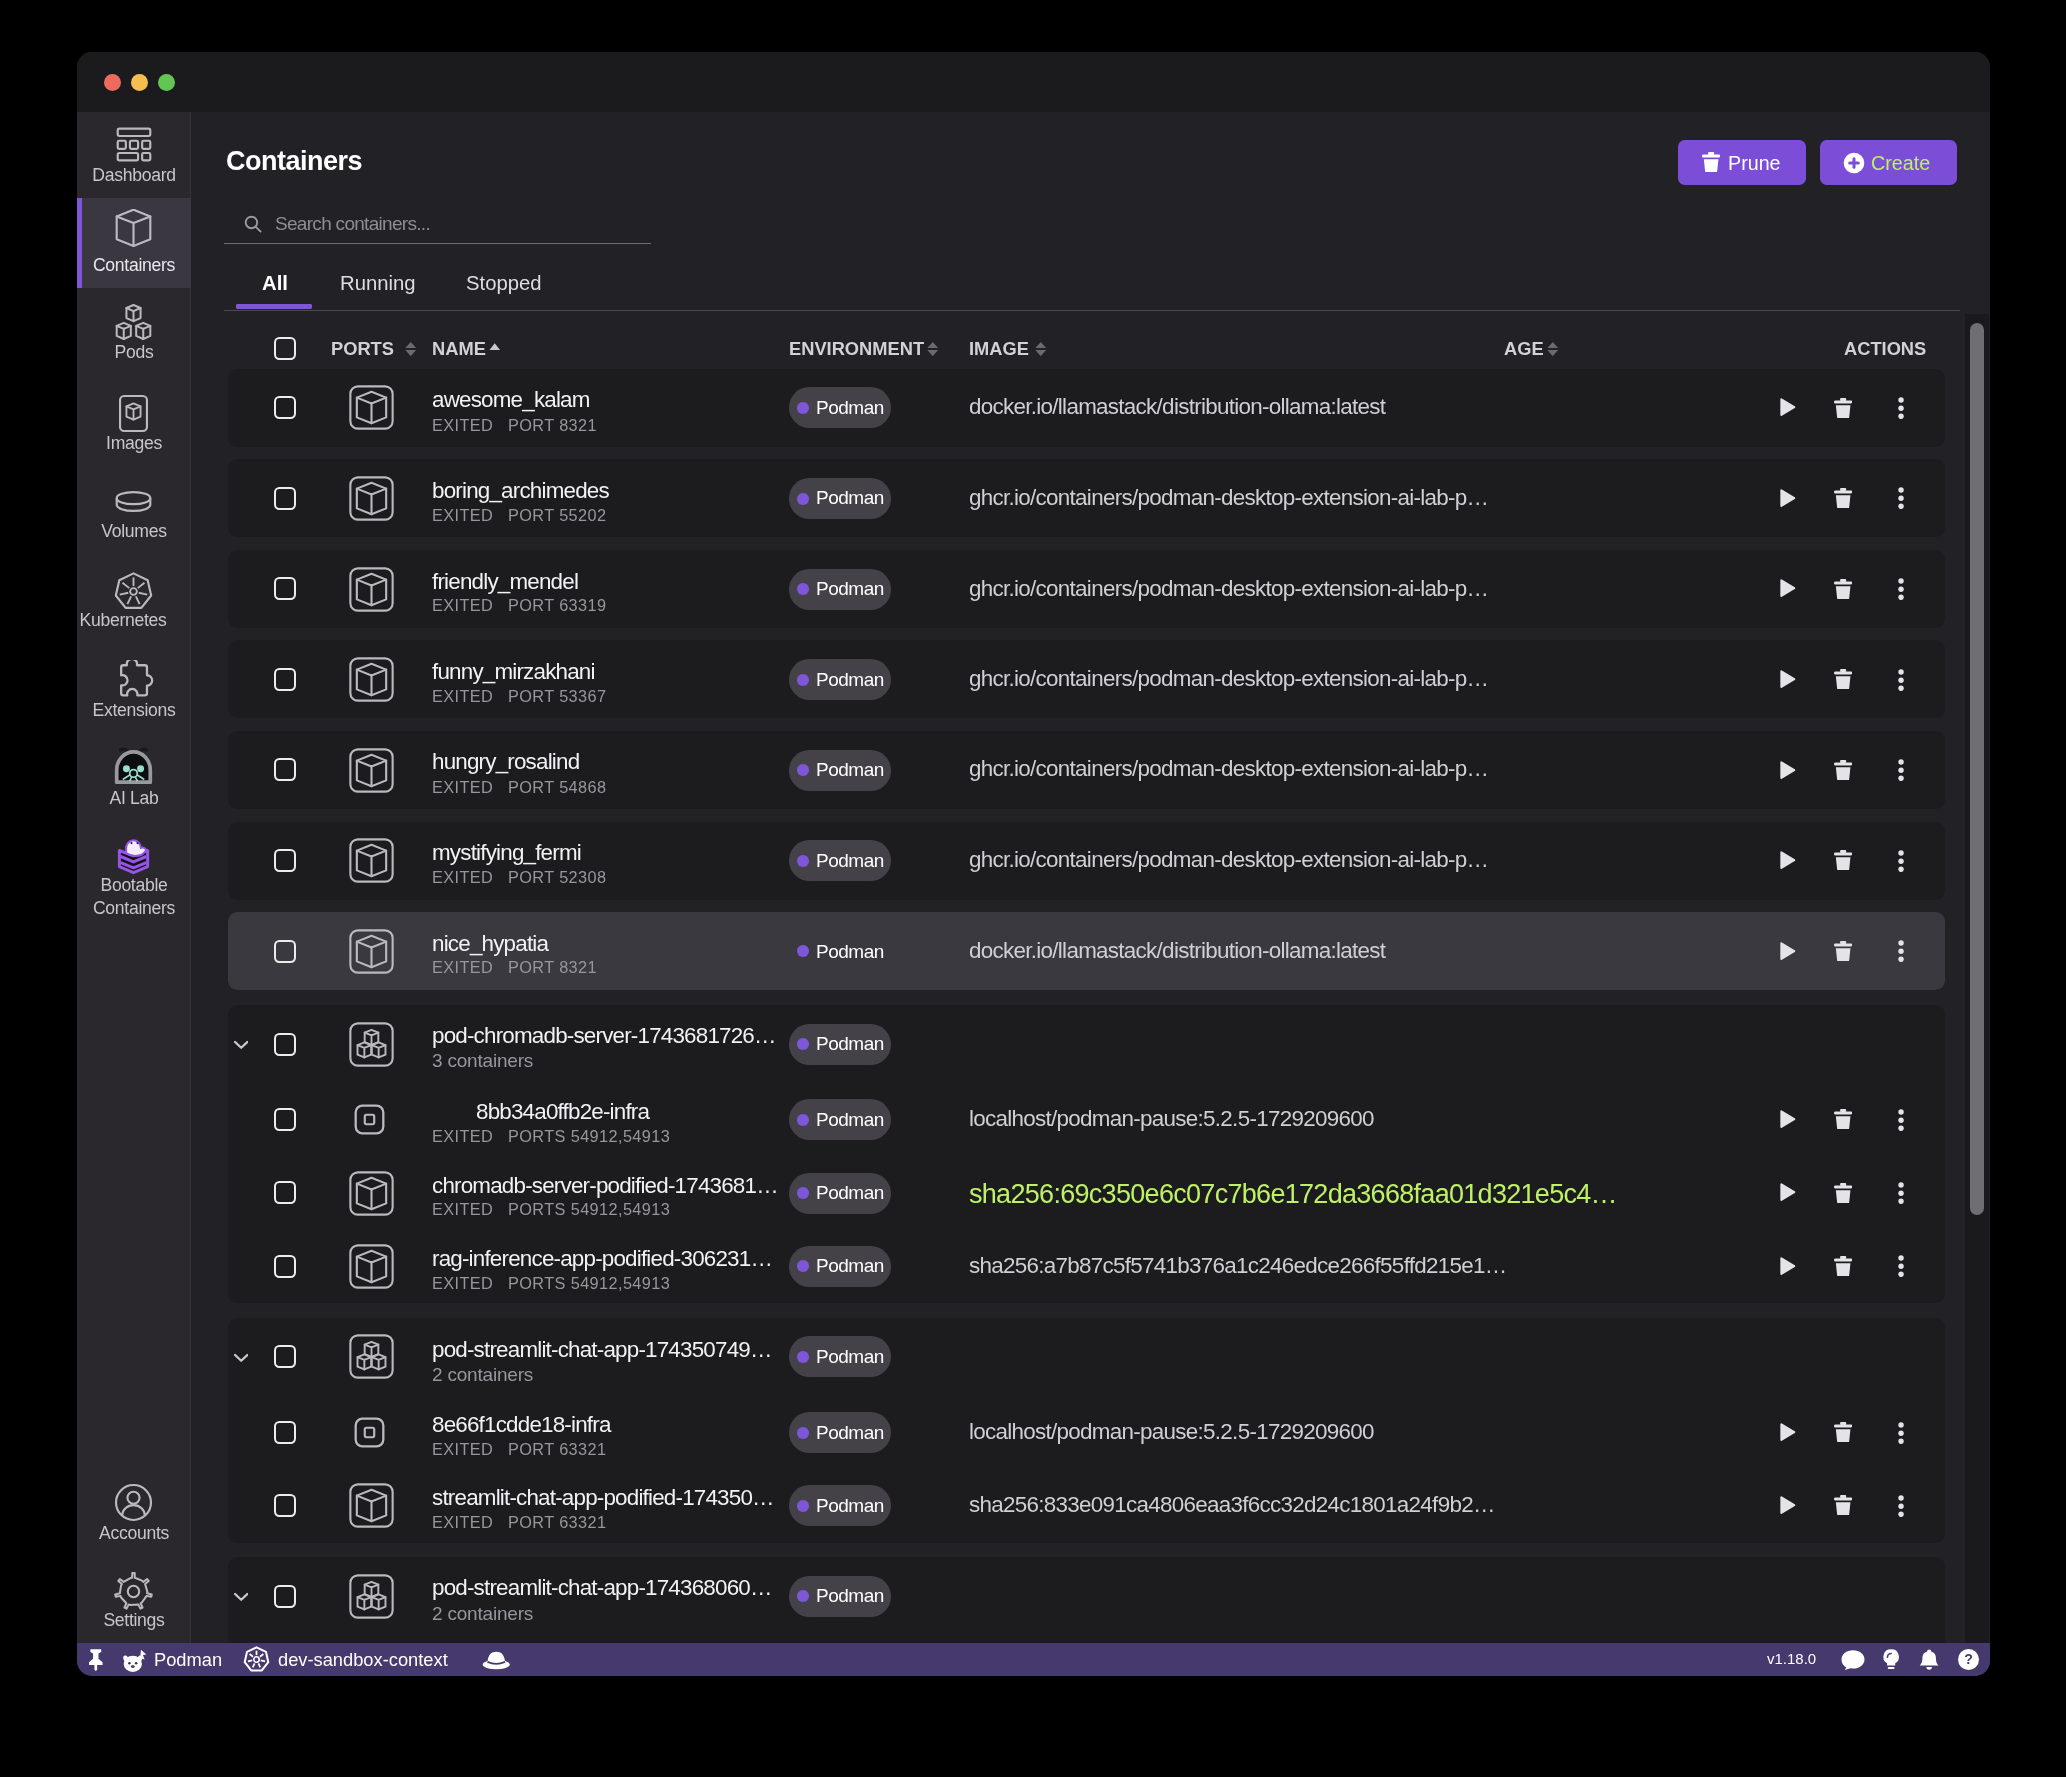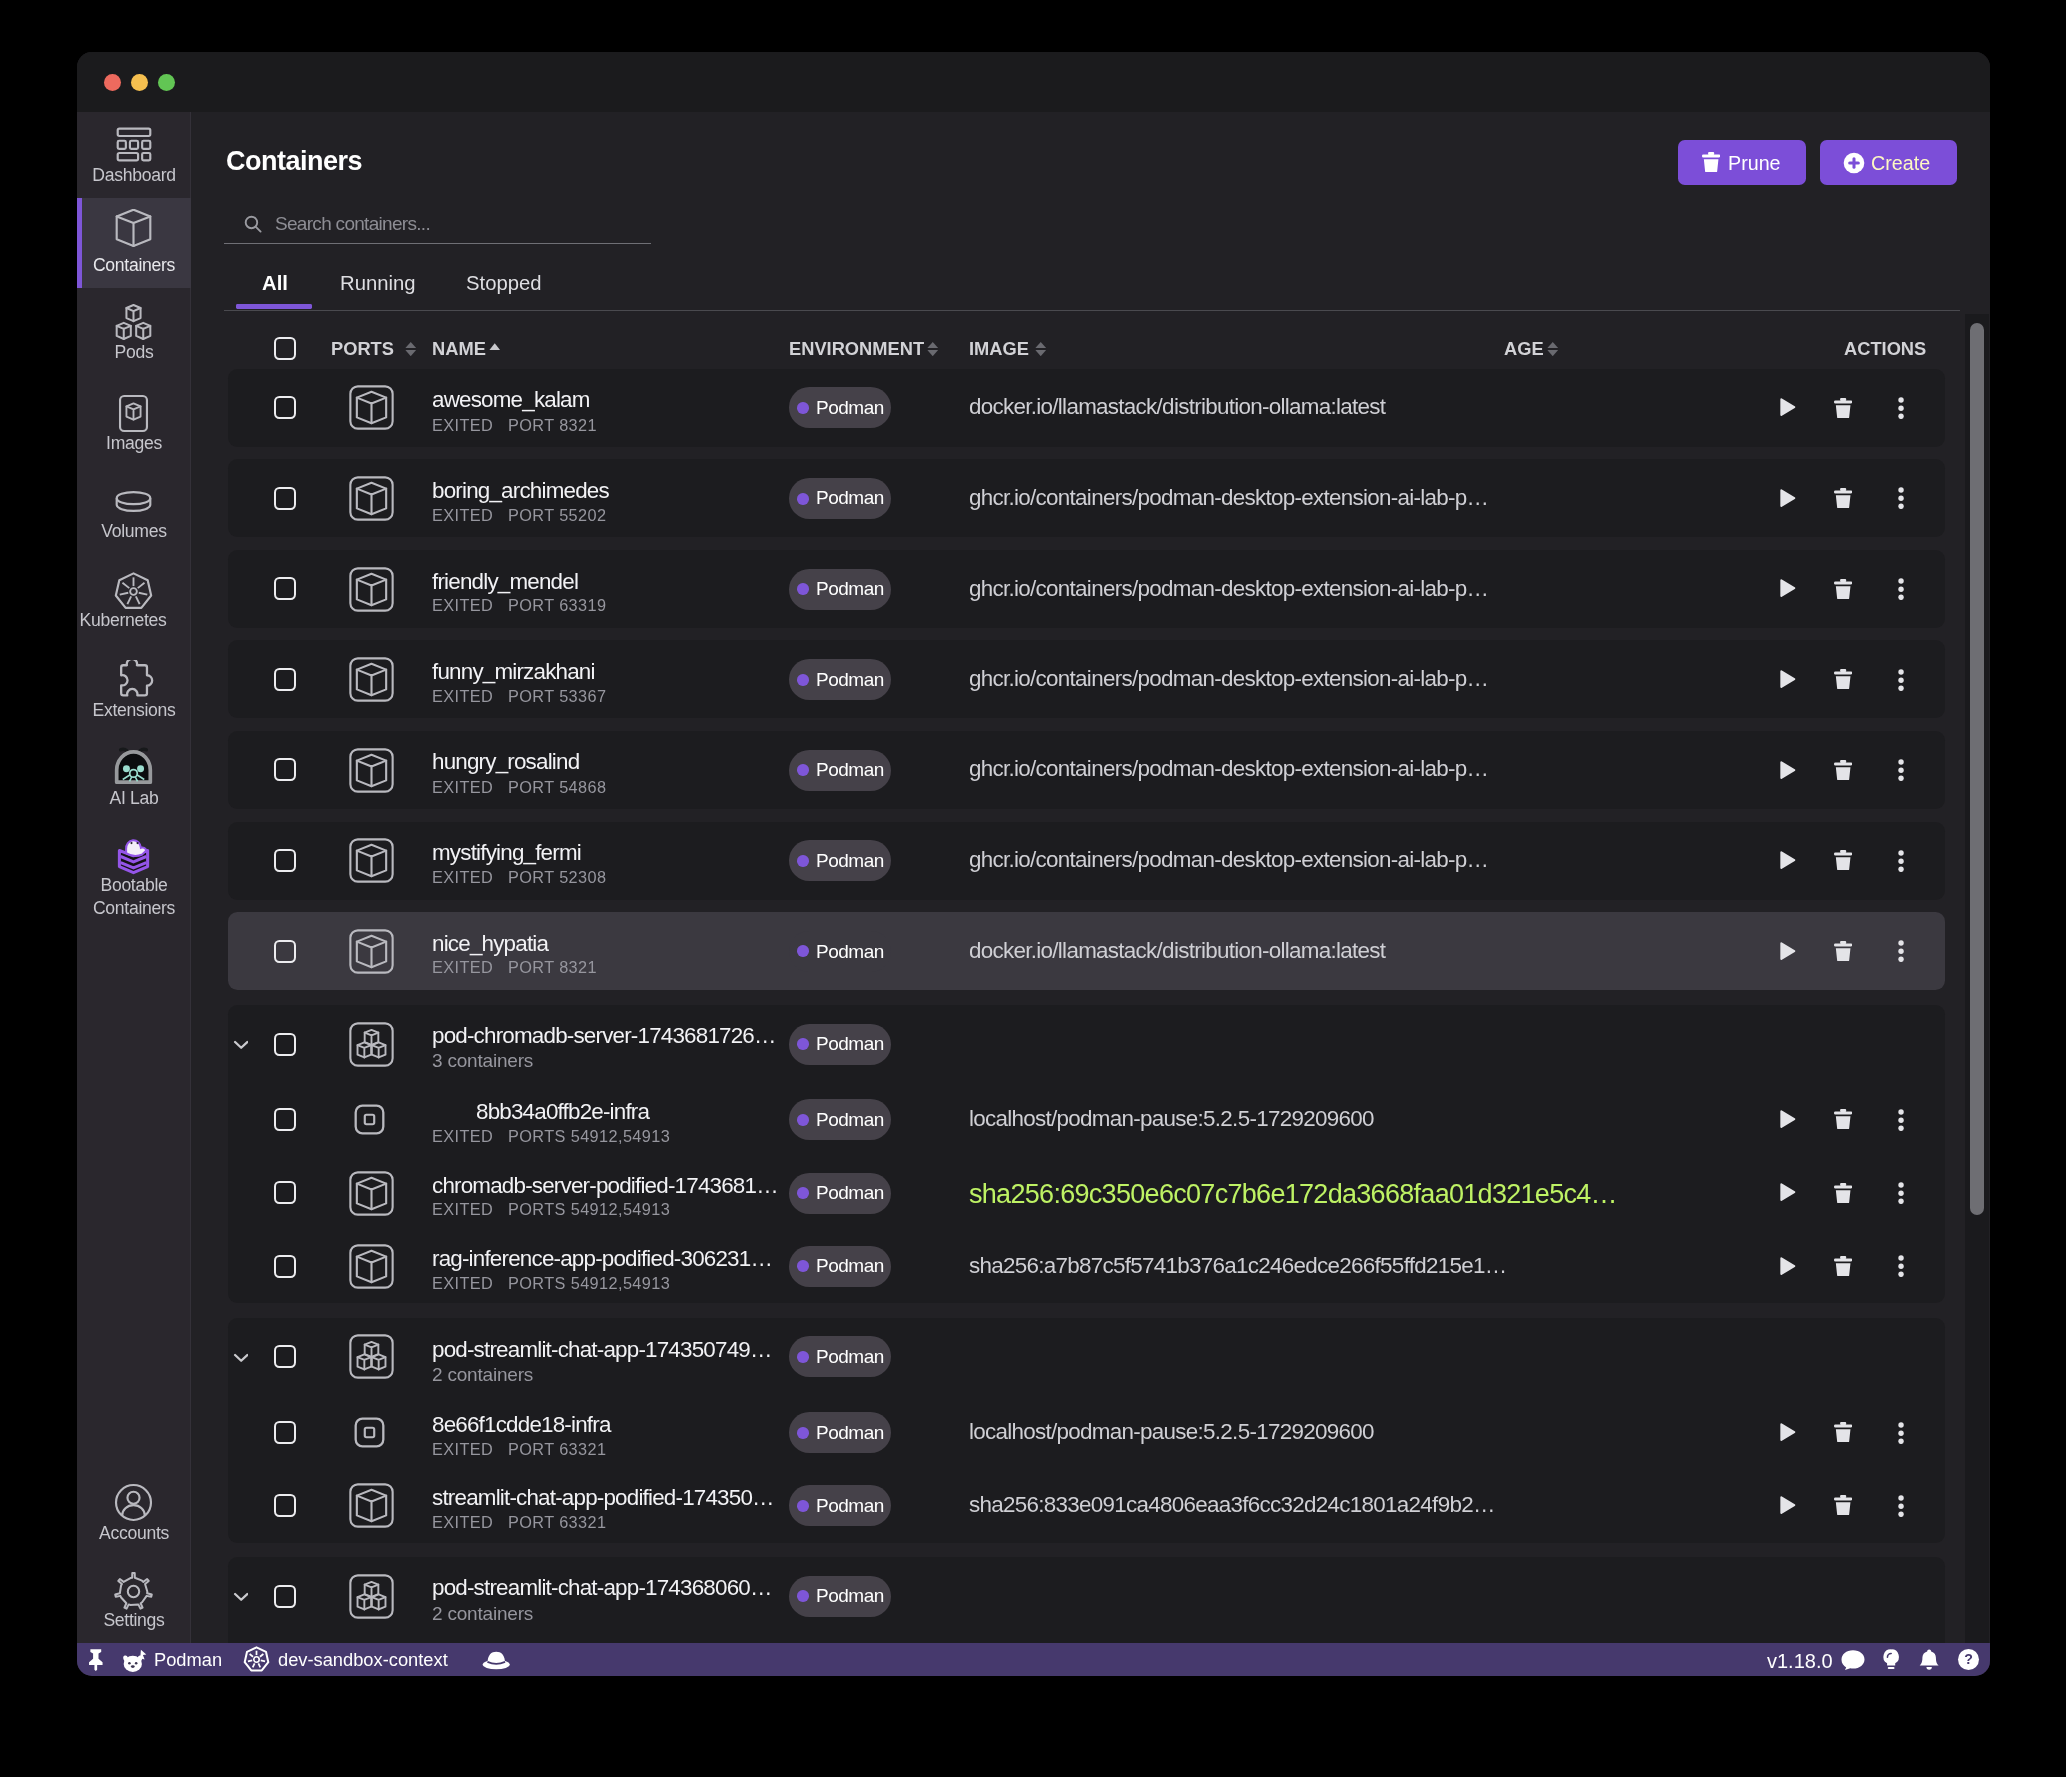--- a/index.html
+++ b/index.html
@@ -95,21 +95,21 @@
           <rect x="0" y="3.6" width="27" height="4.5" rx="2" fill="#fff"></rect>
           <path d="M2.7,10.8 h21.6 l-1.8,17 a2.7,2.7 0 0,1 -2.7,2.7 h-12.6 a2.7,2.7 0 0,1 -2.7,-2.7 Z" fill="#fff"></path>
         </svg></div>
       <div class="ct" style="left:1651px;top:100px;font-size:19.7px;font-weight:500;color:#fff;">Prune</div>
 <div style="position:absolute;left:1743px;top:88px;width:137px;height:45px;background:#7c4ed8;border-radius:6.8px;"></div>
       <div style="position:absolute;left:1766px;top:100px;width:22px;height:22px;"><svg width="22" height="22" viewBox="0 0 32 32" style="">
           <circle cx="16" cy="16" r="15" fill="#fff"></circle>
           <rect x="7.5" y="13.8" width="17" height="4.4" rx="2.2" fill="#7c4ed8"></rect>
           <rect x="13.8" y="7.5" width="4.4" height="17" rx="2.2" fill="#7c4ed8"></rect>
         </svg></div>
-      <div class="ct" style="left:1794px;top:100px;font-size:19.7px;font-weight:500;color:#fef9c3;">Create</div>
+      <div class="ct" style="left:1794px;top:100px;font-size:19.7px;font-weight:500;color:#bef264;">Create</div>
 <div style="position:absolute;left:167px;top:163px;width:18.3px;height:18.3px;"><svg width="18.3" height="18.3" viewBox="0 0 27 27" style="">
           <circle cx="11" cy="11" r="8.5" fill="none" stroke="#9a9aa0" stroke-width="2.8"></circle>
           <line x1="17.5" y1="17.5" x2="24.5" y2="24.5" stroke="#9a9aa0" stroke-width="2.8" stroke-linecap="round"></line>
         </svg></div>
 <div class="ct" style="left:198px;top:161px;font-size:19px;letter-spacing:-0.7px;color:#8d8d94;">Search containers...</div>
 <div style="position:absolute;left:147px;top:191px;width:427px;height:1.4px;background:#6f6f75;"></div>
 <div class="ct" style="left:185px;top:220px;font-size:20.3px;font-weight:600;color:#fff;">All</div>
 <div class="ct" style="left:263px;top:220px;font-size:20.3px;color:#dedee2;">Running</div>
 <div class="ct" style="left:389px;top:220px;font-size:20.3px;color:#dedee2;">Stopped</div>
 <div style="position:absolute;left:147px;top:258px;width:1736px;height:1.4px;background:#4a4a4f;"></div>
@@ -528,21 +528,21 @@
           <line x1="17.2" y1="25.9" x2="14.4" y2="31.7" stroke="#fff" stroke-width="2.6"></line>
           <line x1="13.7" y1="21.4" x2="7.3" y2="22.9" stroke="#fff" stroke-width="2.6"></line>
           <line x1="14.9" y1="15.9" x2="9.8" y2="11.9" stroke="#fff" stroke-width="2.6"></line>
         </svg></div>
 <div class="ct" style="left:201px;top:1597px;font-size:18.3px;color:#fff;">dev-sandbox-context</div>
 <div style="position:absolute;left:405px;top:1597px;width:28.5px;height:21px;"><svg width="28.5" height="21" viewBox="0 0 42 31" style="">
           <ellipse cx="21" cy="23" rx="20" ry="7" fill="#fff"></ellipse>
           <path d="M8,22 c0,-14 6,-18 13,-18 c7,0 13,4 13,18 z" fill="#fff"></path>
           <path d="M8,19 q13,6 26,0" stroke="#46396d" stroke-width="2.5" fill="none"></path>
         </svg></div>
-<div class="ct" style="left:1690px;top:1598px;font-size:20px;color:#fff;">v1.18.0</div>
+<div class="ct" style="left:1690px;top:1598px;font-size:15px;color:#fff;">v1.18.0</div>
 <div style="position:absolute;left:1763px;top:1597px;width:26px;height:23px;"><svg width="26" height="23" viewBox="0 0 38 34" style="">
           <path d="M19,2 C9,2 2,8 2,16 c0,5 3,9 7,11.5 L7,31 l8,-2.5 c1.3,0.3 2.6,0.4 4,0.4 c10,0 17,-6 17,-13.5 S29,2 19,2 Z" fill="#fff"></path>
         </svg></div>
 <div style="position:absolute;left:1804px;top:1596px;width:20.3px;height:22.4px;"><svg width="20.3" height="22.4" viewBox="0 0 30 33" style="">
           <path d="M15,2 a11,11 0 0,1 6,20.5 l0,3.5 h-12 l0,-3.5 A11,11 0 0,1 15,2 Z" fill="#fff"></path>
           <rect x="10" y="28" width="10" height="3" rx="1.5" fill="#fff"></rect>
           <path d="M15,8 a5.5,5.5 0 0,0 -5.5,5.5" stroke="#46396d" stroke-width="2.4" fill="none" stroke-linecap="round"></path>
         </svg></div>
 <div style="position:absolute;left:1842px;top:1596px;width:20.3px;height:22.4px;"><svg width="20.3" height="22.4" viewBox="0 0 30 33" style="">
           <path d="M15,2 a3,3 0 0,1 3,3 a10,10 0 0,1 7,9.5 c0,7 2,9.5 4,11.5 H1 c2,-2 4,-4.5 4,-11.5 A10,10 0 0,1 12,5 a3,3 0 0,1 3,-3 Z" fill="#fff"></path>

